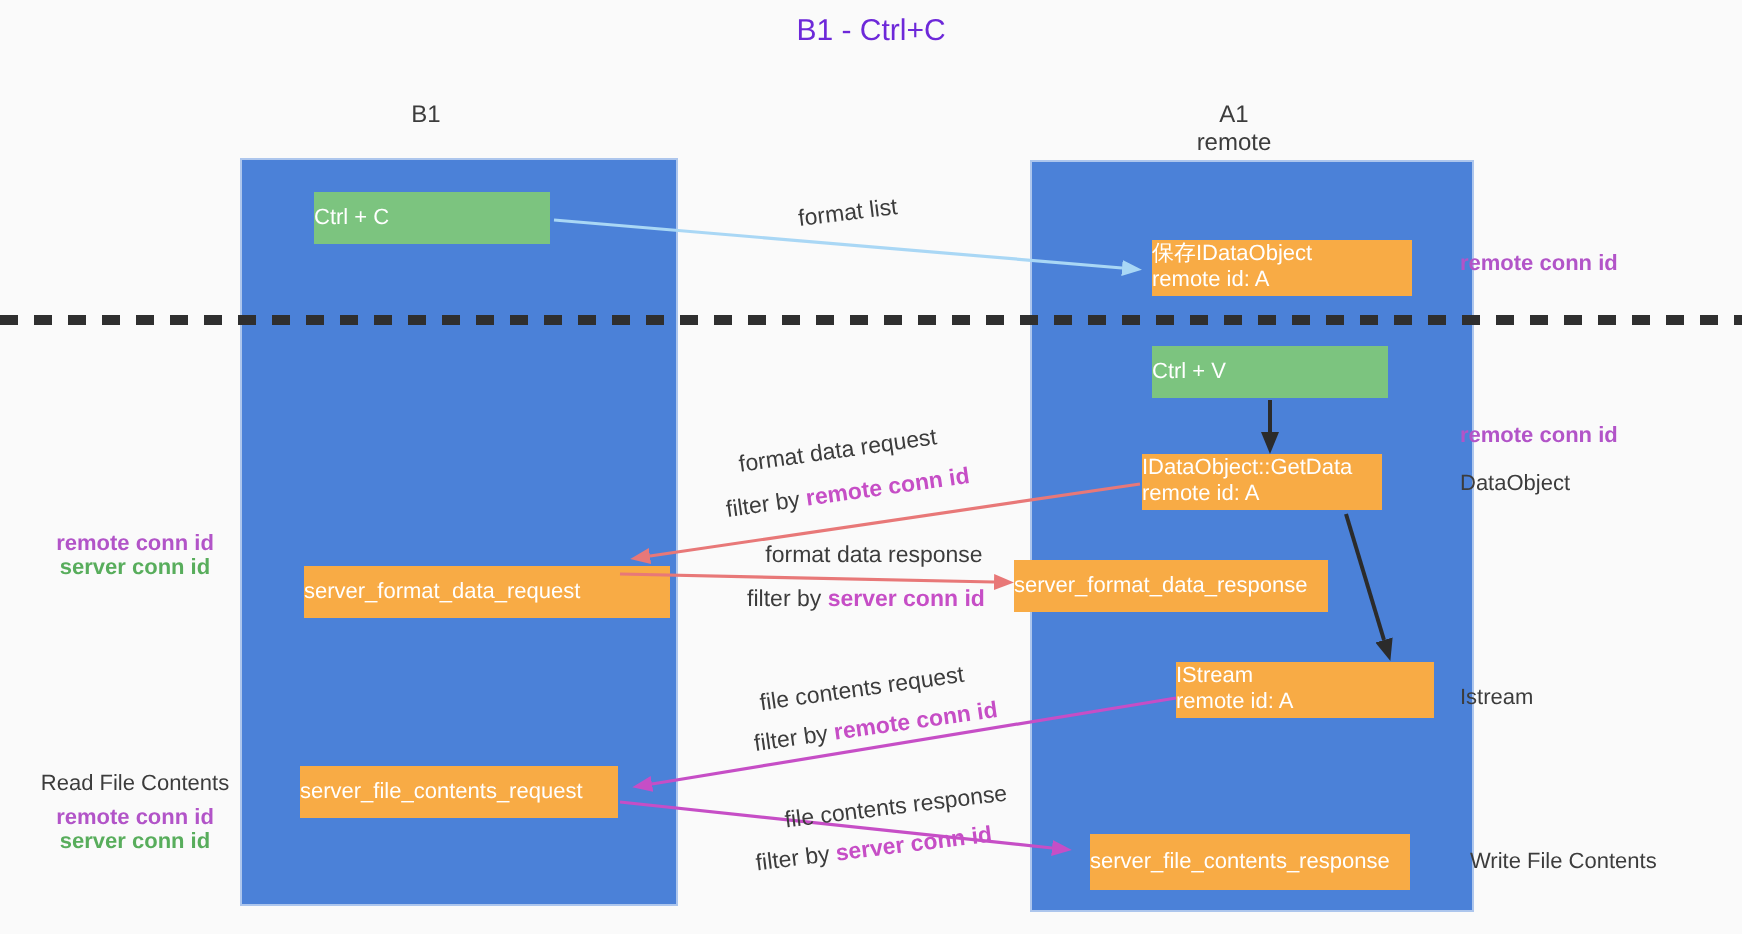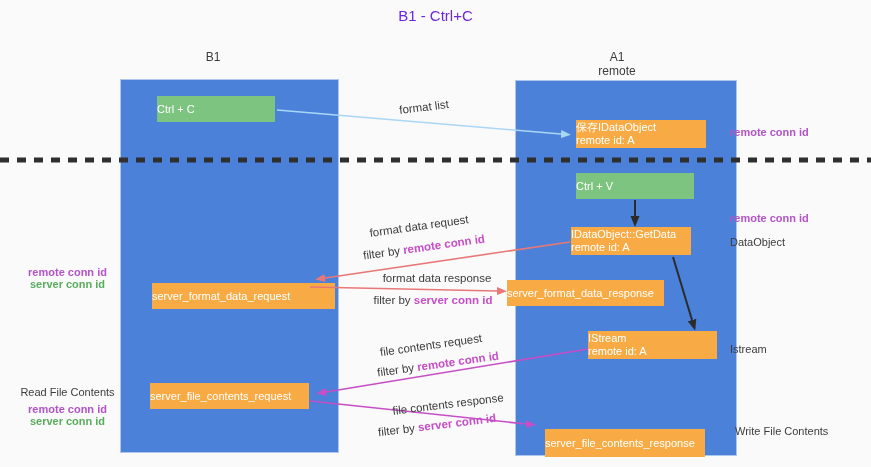--- a/index.html
+++ b/index.html
@@ -78,21 +78,21 @@
 <div class="abs node orange" style="left:507px;top:280px;width:157px;height:26px;">
   <span>server_format_data_response</span>
 </div>
 <div class="abs node orange" style="left:588px;top:331px;width:129px;height:28px;">
   <span>IStream</span>
   <span>remote id: A</span>
 </div>
 <div class="abs node orange" style="left:150px;top:383px;width:159px;height:26px;">
   <span>server_file_contents_request</span>
 </div>
-<div class="abs node orange" style="left:545px;top:417px;width:160px;height:28px;margin-top:12px;">
+<div class="abs node orange" style="left:545px;top:417px;width:160px;height:28px;">
   <span>server_file_contents_response</span>
 </div>
 
 <svg width="871" height="467" viewBox="0 0 871 467">
   <defs>
     <marker id="m-blue" markerUnits="userSpaceOnUse" markerWidth="11" markerHeight="9" refX="0" refY="4" orient="auto">
       <path d="M0,0 L10,4 L0,8 Z" fill="#a9d7f5"></path>
     </marker>
     <marker id="m-red" markerUnits="userSpaceOnUse" markerWidth="11" markerHeight="9" refX="0" refY="4" orient="auto">
       <path d="M0,0 L10,4 L0,8 Z" fill="#e87878"></path>

